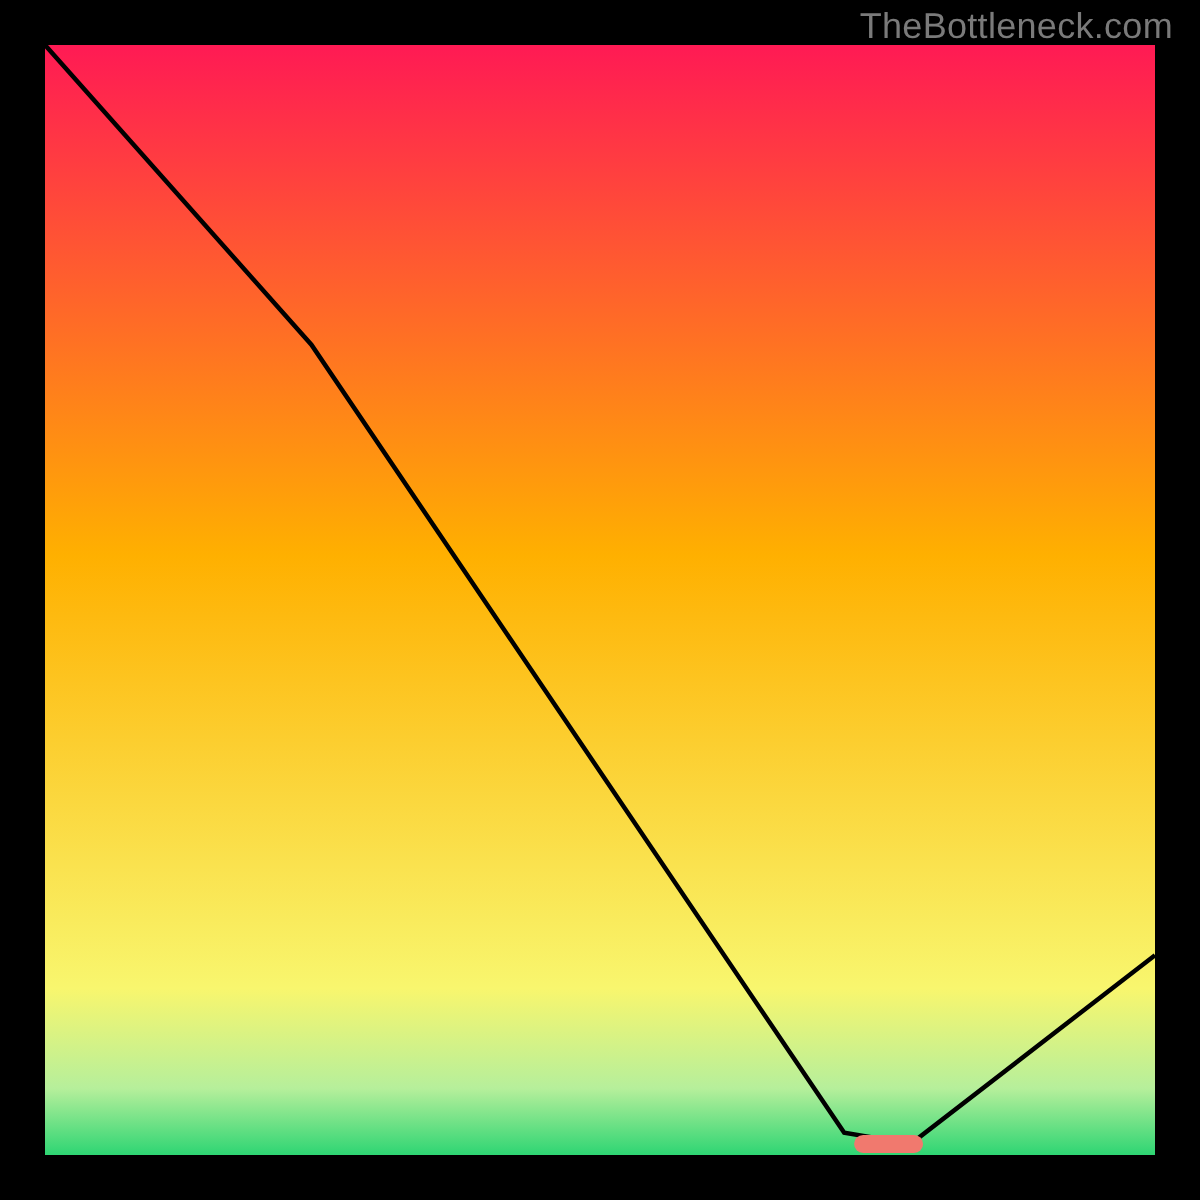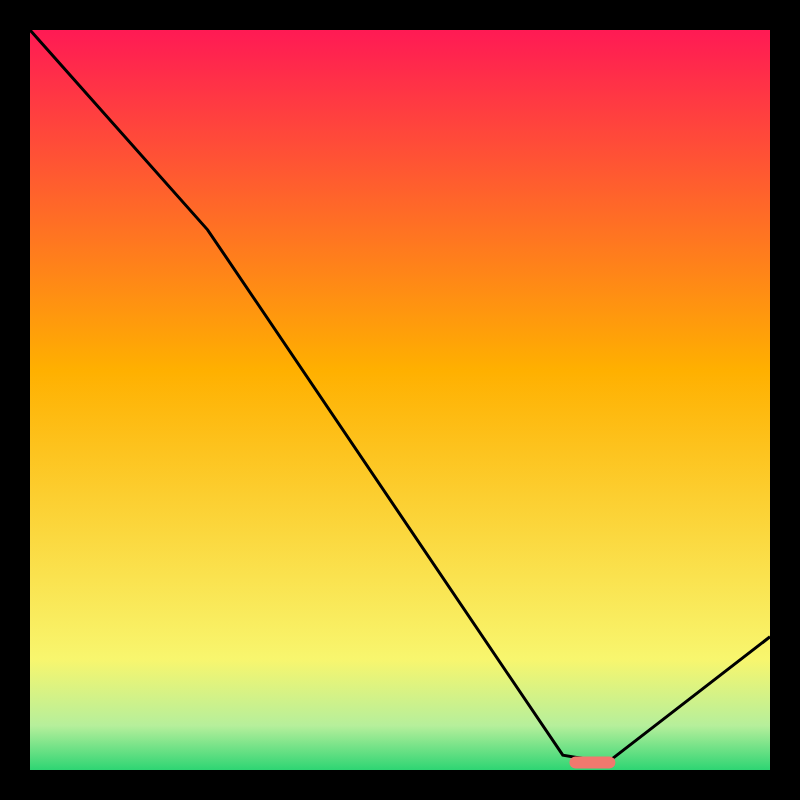--- a/index.html
+++ b/index.html
@@ -31,20 +31,21 @@
     position: absolute;
     left: 0;
     top: 0;
     z-index: 1;
   }
 </style>
 </head>
 <body>
 
 <div class="frame">
+  <div class="watermark">TheBottleneck.com</div>
 
   <svg class="chart" width="800" height="800" viewBox="0 0 800 800">
     <defs>
       <linearGradient id="bg-grad" x1="0" y1="0" x2="0" y2="1">
         <stop offset="0" stop-color="#ff1a54"></stop>
         <stop offset="0.46" stop-color="#ffb000"></stop>
         <stop offset="0.85" stop-color="#f8f66e"></stop>
         <stop offset="0.94" stop-color="#b6ef9b"></stop>
         <stop offset="1" stop-color="#2ed573"></stop>
       </linearGradient>

